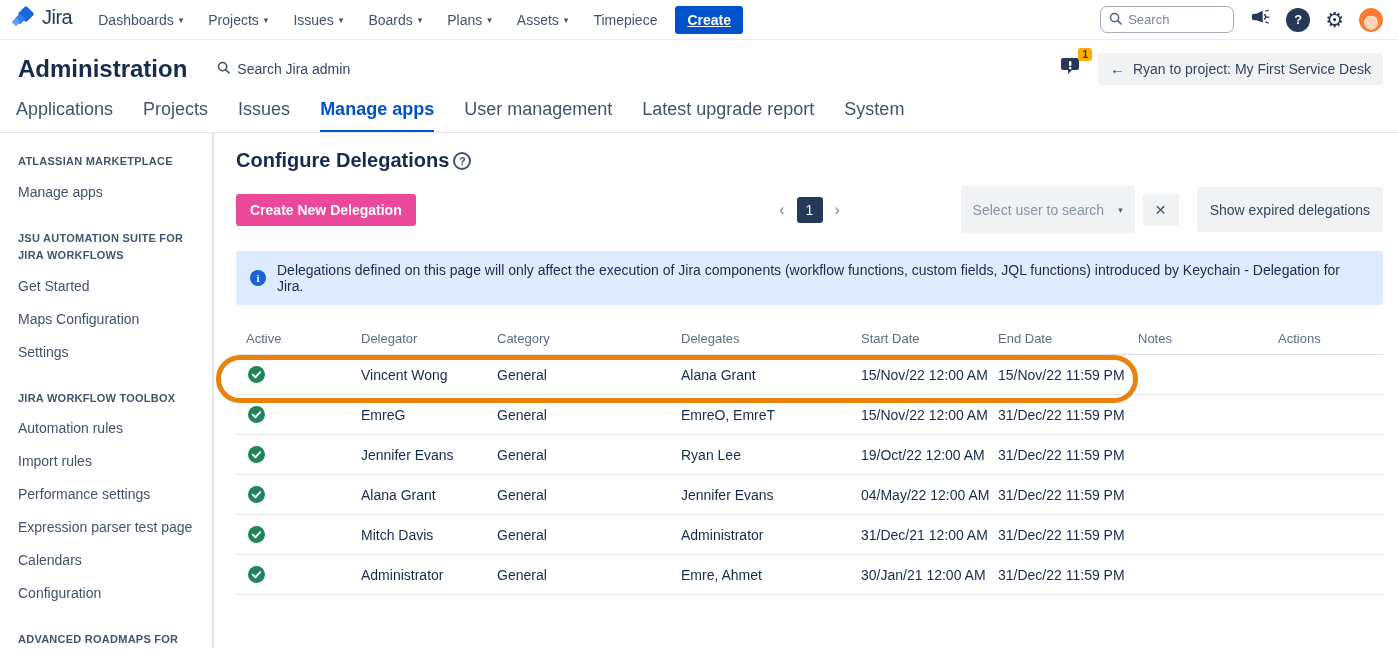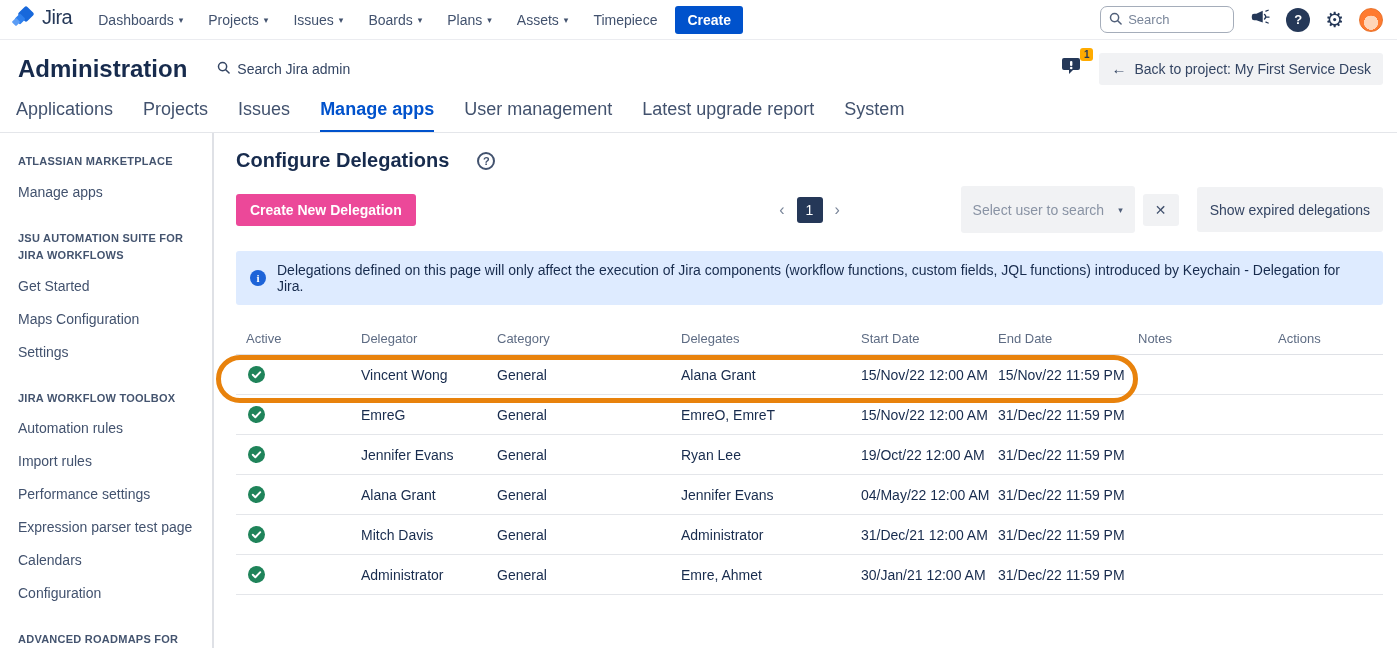--- a/index.html
+++ b/index.html
@@ -6,21 +6,21 @@
   body { font-family:"Liberation Sans", sans-serif; background:#fff; }
   .app { width:1397px; height:649px; overflow:hidden; background:#fff; position:relative; }
 
   
   .topnav { height:40px; display:flex; align-items:center; padding:0 14px 0 12px; border-bottom:1px solid #EBECF0; background:#fff; }
   .logo { display:flex; align-items:flex-start; gap:6px; margin-right:26px; cursor:pointer; }
   .logo-text { font-size:20px; font-weight:500; color:#253858; letter-spacing:-0.5px; }
   .nav-items { display:flex; align-items:center; gap:25px; }
   .nav-item { display:flex; align-items:center; gap:5px; font-size:14px; color:#42526E; cursor:pointer; white-space:nowrap; }
   .chev { font-size:9px; color:#42526E; }
-  .create-btn { margin-left:18px; background:#0052CC; color:#fff; border:none; border-radius:3px; font-family:inherit; font-size:14px; font-weight:700; padding:6px 12px; cursor:pointer; }
+  .create-btn { margin-left:18px; background:#0052CC; color:#fff; border:none; border-radius:3px; font-family:inherit; font-size:14px; font-weight:700; padding:6px 12px; cursor:pointer;text-decoration:underline; }
   .topnav-right { margin-left:auto; display:flex; align-items:center; gap:15px; }
   .nav-search { display:flex; align-items:center; gap:6px; width:134px; height:27px; border:1px solid #A5ADBA; border-radius:7px; padding:0 8px; background:#fff; }
   .nav-search input { border:none; outline:none; width:90px; font-family:inherit; font-size:13px; color:#344563; background:transparent; }
   .nav-search input::placeholder { color:#7A869A; }
   .round-icon { width:24px; height:24px; border-radius:50%; background:#253858; color:#fff; display:flex; align-items:center; justify-content:center; font-size:13px; font-weight:700; cursor:pointer; }
   .gear-glyph { font-size:21px; color:#253858; cursor:pointer; line-height:1; }
   .avatar { width:24px; height:24px; border-radius:50%; background:radial-gradient(circle at 50% 62%, #FFD5B8 0 40%, #FF7A2F 41% 100%); border:1px solid #E8732C; cursor:pointer; }
 
   
   .admin-header { height:57px; display:flex; align-items:center; padding:0 14px 0 18px; }
@@ -38,21 +38,21 @@
   .tab.active { color:#0052CC; font-weight:700; border-bottom-color:#0052CC; }
 
   
   .page-body { display:flex; height:515px; }
   .sidebar { width:214px; border-right:2px solid #DFE1E6; padding:20px 16px 0 18px; flex-shrink:0; }
   .side-heading { font-size:11px; font-weight:700; color:#44546F; letter-spacing:.25px; line-height:1.6; margin-bottom:12px; }
   .side-section { margin-bottom:28px; }
   .side-item { font-size:14px; color:#42526E; line-height:19px; margin-bottom:14px; cursor:pointer; }
 
   .content { flex:1; padding:16px 14px 0 22px; position:relative; }
-  .title-row { display:flex; align-items:center; gap:28px; }
+  .title-row { display:flex; align-items:center; gap:4px; }
   .page-title { font-size:20px; font-weight:700; color:#172B4D; }
   .help-circle { width:18px; height:18px; border:2px solid #42526E; border-radius:50%; color:#42526E; font-size:11px; font-weight:700; display:flex; align-items:center; justify-content:center; cursor:pointer; }
 
   .toolbar { margin-top:14px; display:grid; grid-template-columns:1fr auto 1fr; align-items:center; }
   .primary-btn { background:#ec4899; color:#fff; border:none; border-radius:3px; font-family:inherit; font-size:14px; font-weight:700; padding:8px 14px; cursor:pointer; justify-self:start; }
   .pagination { display:flex; align-items:center; gap:12px; }
   .pg-arrow { color:#7A869A; font-size:16px; cursor:pointer; line-height:1; }
   .pg-current { width:26px; height:26px; background:#253858; color:#fff; border-radius:3px; font-size:14px; display:flex; align-items:center; justify-content:center; cursor:pointer; }
   .filter-group { display:flex; align-items:center; justify-self:end; }
   .select-btn { display:flex; align-items:center; gap:14px; background:#F1F2F4; border:none; border-radius:3px; height:47px; padding:0 12px; font-family:inherit; font-size:14px; color:#8993A4; cursor:pointer; }
@@ -158,21 +158,21 @@
       <div class="bubble-wrap">
         <svg width="26" height="24" viewBox="0 0 26 24">
             <path fill="#253858" d="M3 3h14a2 2 0 0 1 2 2v8a2 2 0 0 1-2 2h-5l-4 4v-4H3a2 2 0 0 1-2-2V5a2 2 0 0 1 2-2z"></path>
             <rect x="9" y="6" width="2.4" height="5" rx="1" fill="#fff"></rect>
             <circle cx="10.2" cy="13" r="1.3" fill="#fff"></circle>
           </svg>
         <span class="badge">1</span>
       </div>
       <button class="back-btn">
         <span class="back-arrow">←</span>
-        <span>Back to project: My First Service Desk</span>
+        <span>Ryan to project: My First Service Desk</span>
       </button>
     </div>
   </div>
 
   <div class="tabbar">
     <span class="tab">Applications</span>
     <span class="tab">Projects</span>
     <span class="tab">Issues</span>
     <span class="tab active">Manage apps</span>
     <span class="tab">User management</span>

